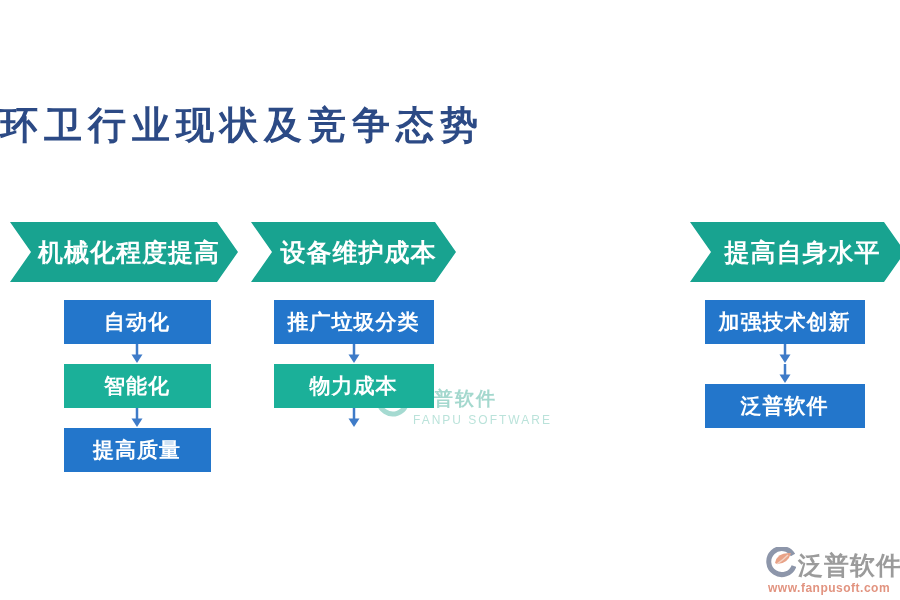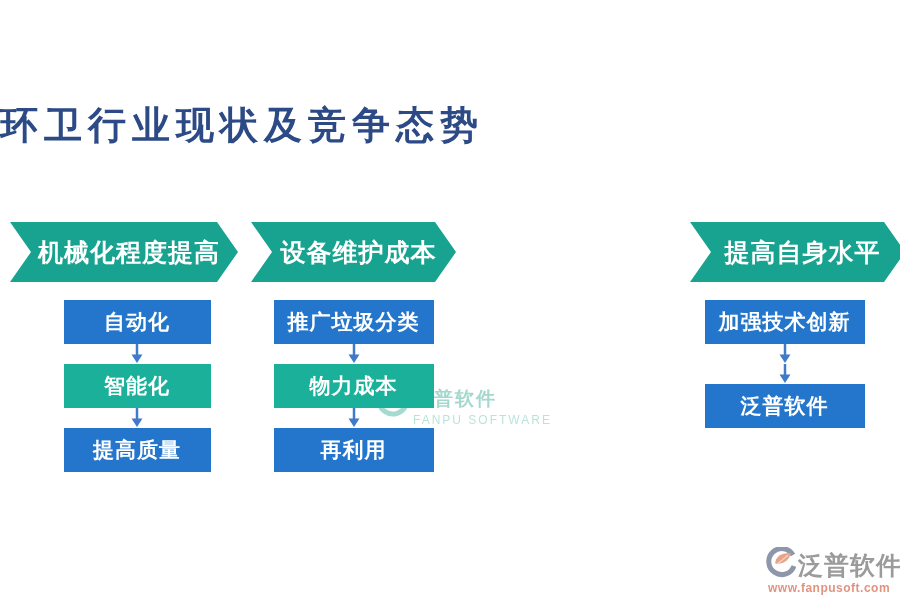--- a/index.html
+++ b/index.html
@@ -121,23 +121,20 @@
         </div>
         <div class="node teal">
           <span>物力成本</span>
         </div>
         <div class="connector">
           <svg width="16" height="20" viewBox="0 0 16 20">
             <line x1="8" y1="0" x2="8" y2="11" stroke="#3e7bc8" stroke-width="2.5"></line>
             <polygon points="2.5,10.5 13.5,10.5 8,19" fill="#3e7bc8"></polygon>
           </svg>
         </div>
-        <div class="node blue">
-          <span>再利用</span>
-        </div>
       </div>
     </div>
     <div class="column">
     </div>
     <div class="column">
       <div class="chevron">
         <span>提高自身水平</span>
       </div>
       <div class="nodes">
         <div class="node blue">

